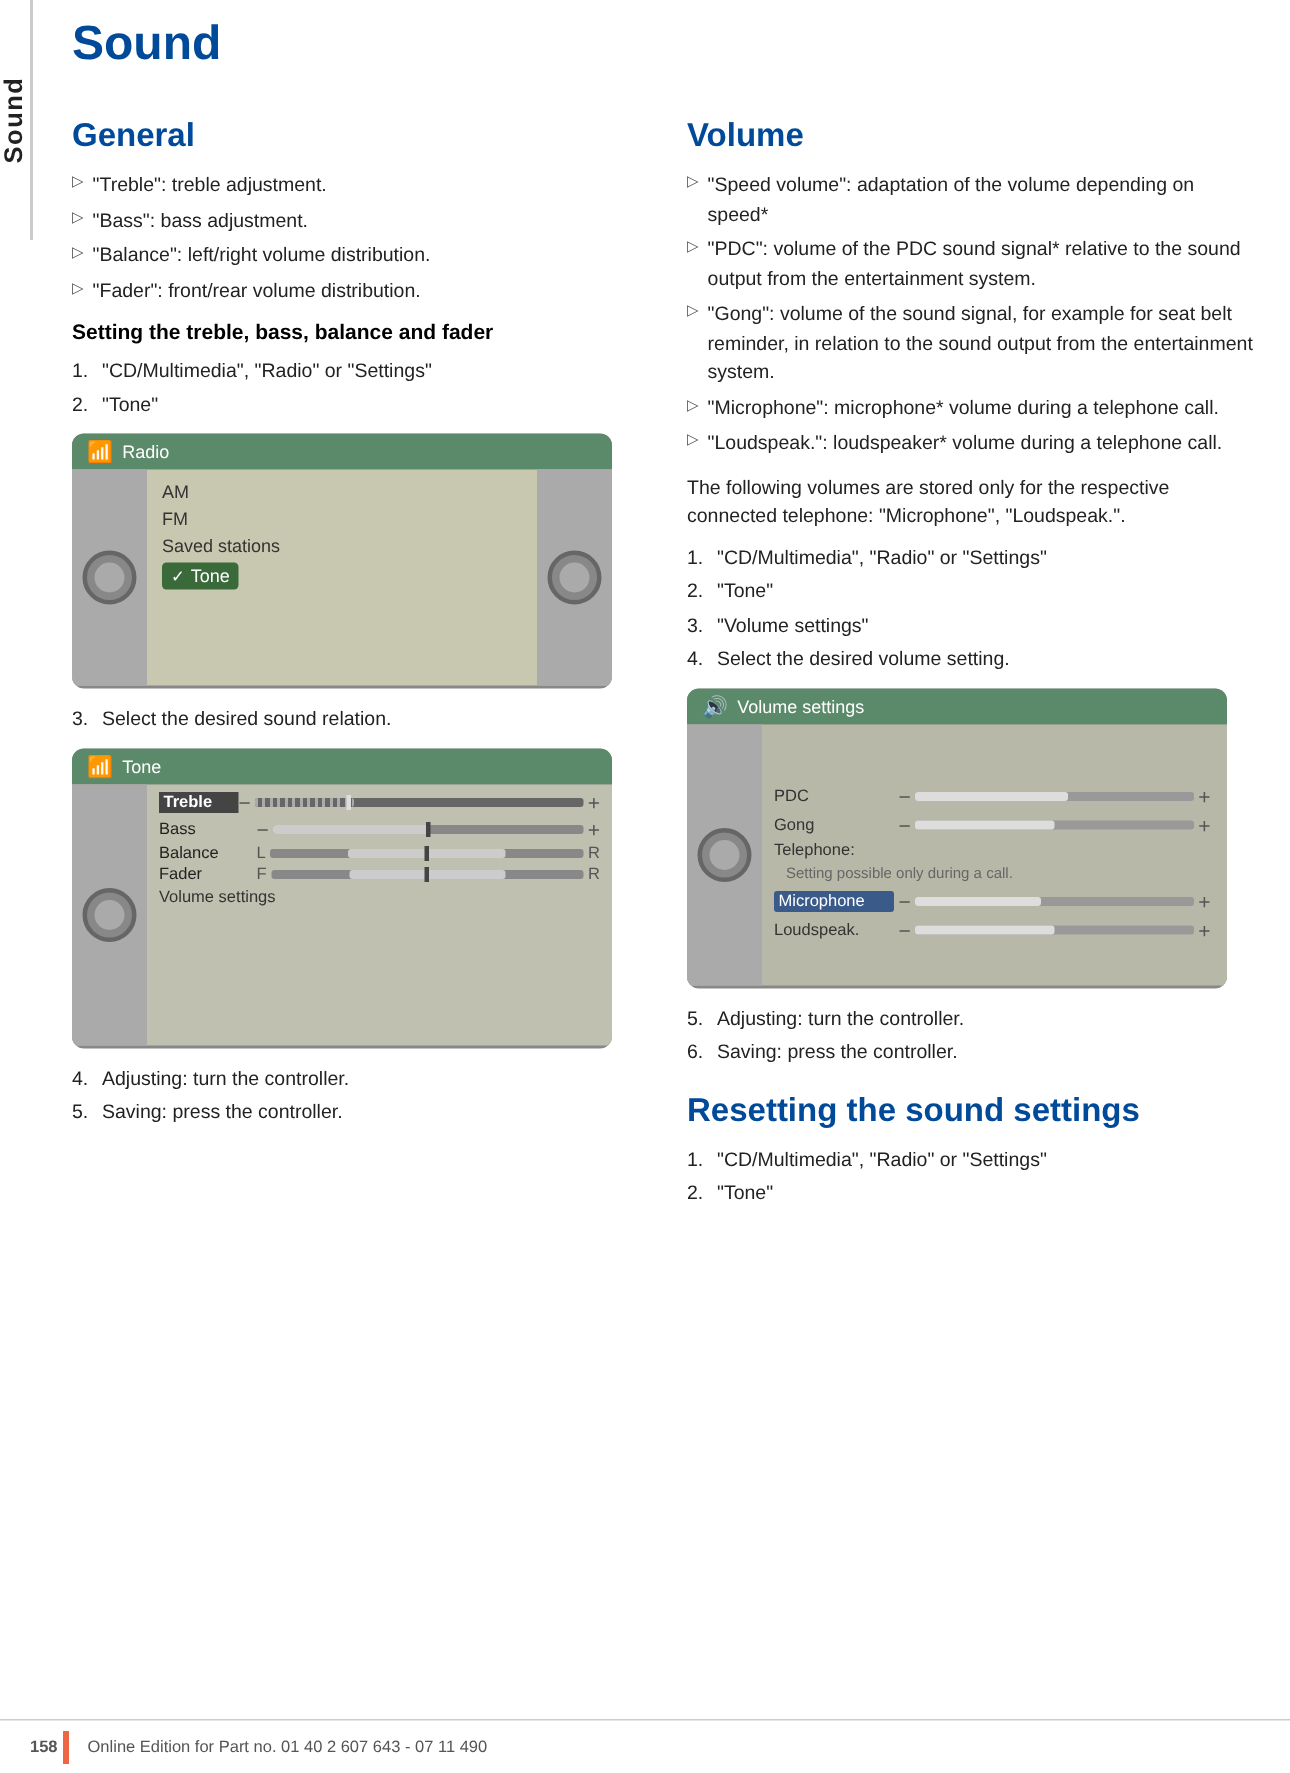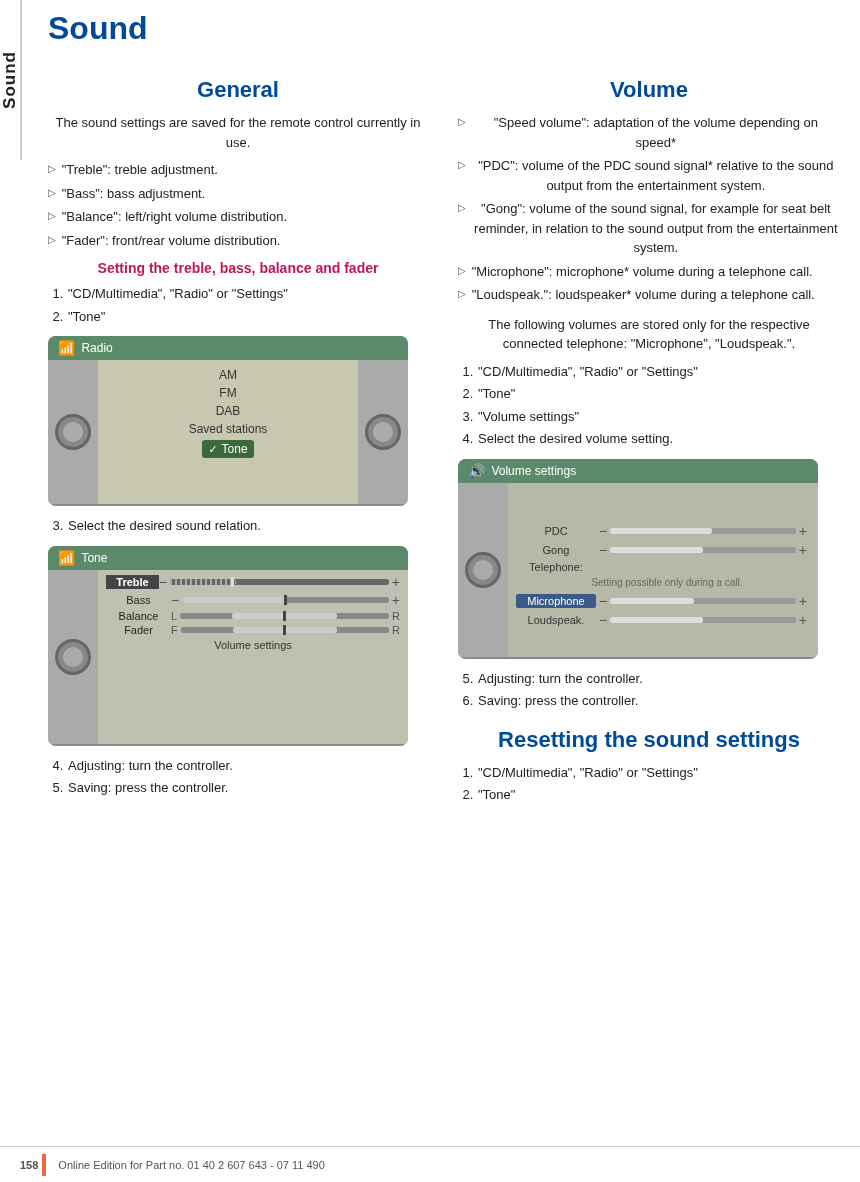--- a/index.html
+++ b/index.html
@@ -46,42 +46,41 @@
       font-weight: bold;
       color: #004a99;
       margin-bottom: 20px;
       border-bottom: none;
     }
 
     
     .two-col {
       display: flex;
       gap: 30px;
-      text-align: center;
     }
     .col-left {
       flex: 0 0 380px;
       max-width: 380px;
     }
     .col-right {
       flex: 1;
     }
 
     
     .section-h2 {
       font-size: 22px;
       font-weight: bold;
       color: #004a99;
       margin-bottom: 10px;
       margin-top: 10px;
     }
     .section-h3 {
       font-size: 14px;
       font-weight: bold;
-      color: #be185d;
+      color: #000000;
       margin-bottom: 8px;
       margin-top: 4px;
     }
 
     
     .body-text {
       font-size: 13px;
       line-height: 1.5;
       margin-bottom: 8px;
     }
@@ -391,21 +390,20 @@
 </div>
 
 <div class="main-content">
   <h1 class="page-title">Sound</h1>
 
   <div class="two-col">
 
     <div class="col-left">
 
       <h2 class="section-h2">General</h2>
-      <p class="body-text">The sound settings are saved for the remote control currently in use.</p>
 
 
       <ul class="bullet-list">
         <li>
           <span class="bullet-triangle">▷</span>
           <span>"Treble": treble adjustment.</span>
         </li>
         <li>
           <span class="bullet-triangle">▷</span>
           <span>"Bass": bass adjustment.</span>
@@ -440,21 +438,20 @@
         </div>
         <div class="screen-body">
           <div class="screen-left-ctrl">
             <div class="ctrl-circle">
               <div class="ctrl-inner"></div>
             </div>
           </div>
           <div class="screen-menu">
             <div class="menu-item">AM</div>
             <div class="menu-item">FM</div>
-            <div class="menu-item">DAB</div>
             <div class="menu-item">Saved stations</div>
             <div class="menu-item">
               <span class="menu-item-selected">
                 <span class="checkmark">✓</span>
                 <span>Tone</span>
               </span>
             </div>
           </div>
           <div class="screen-right-ctrl">
             <div class="ctrl-circle">

